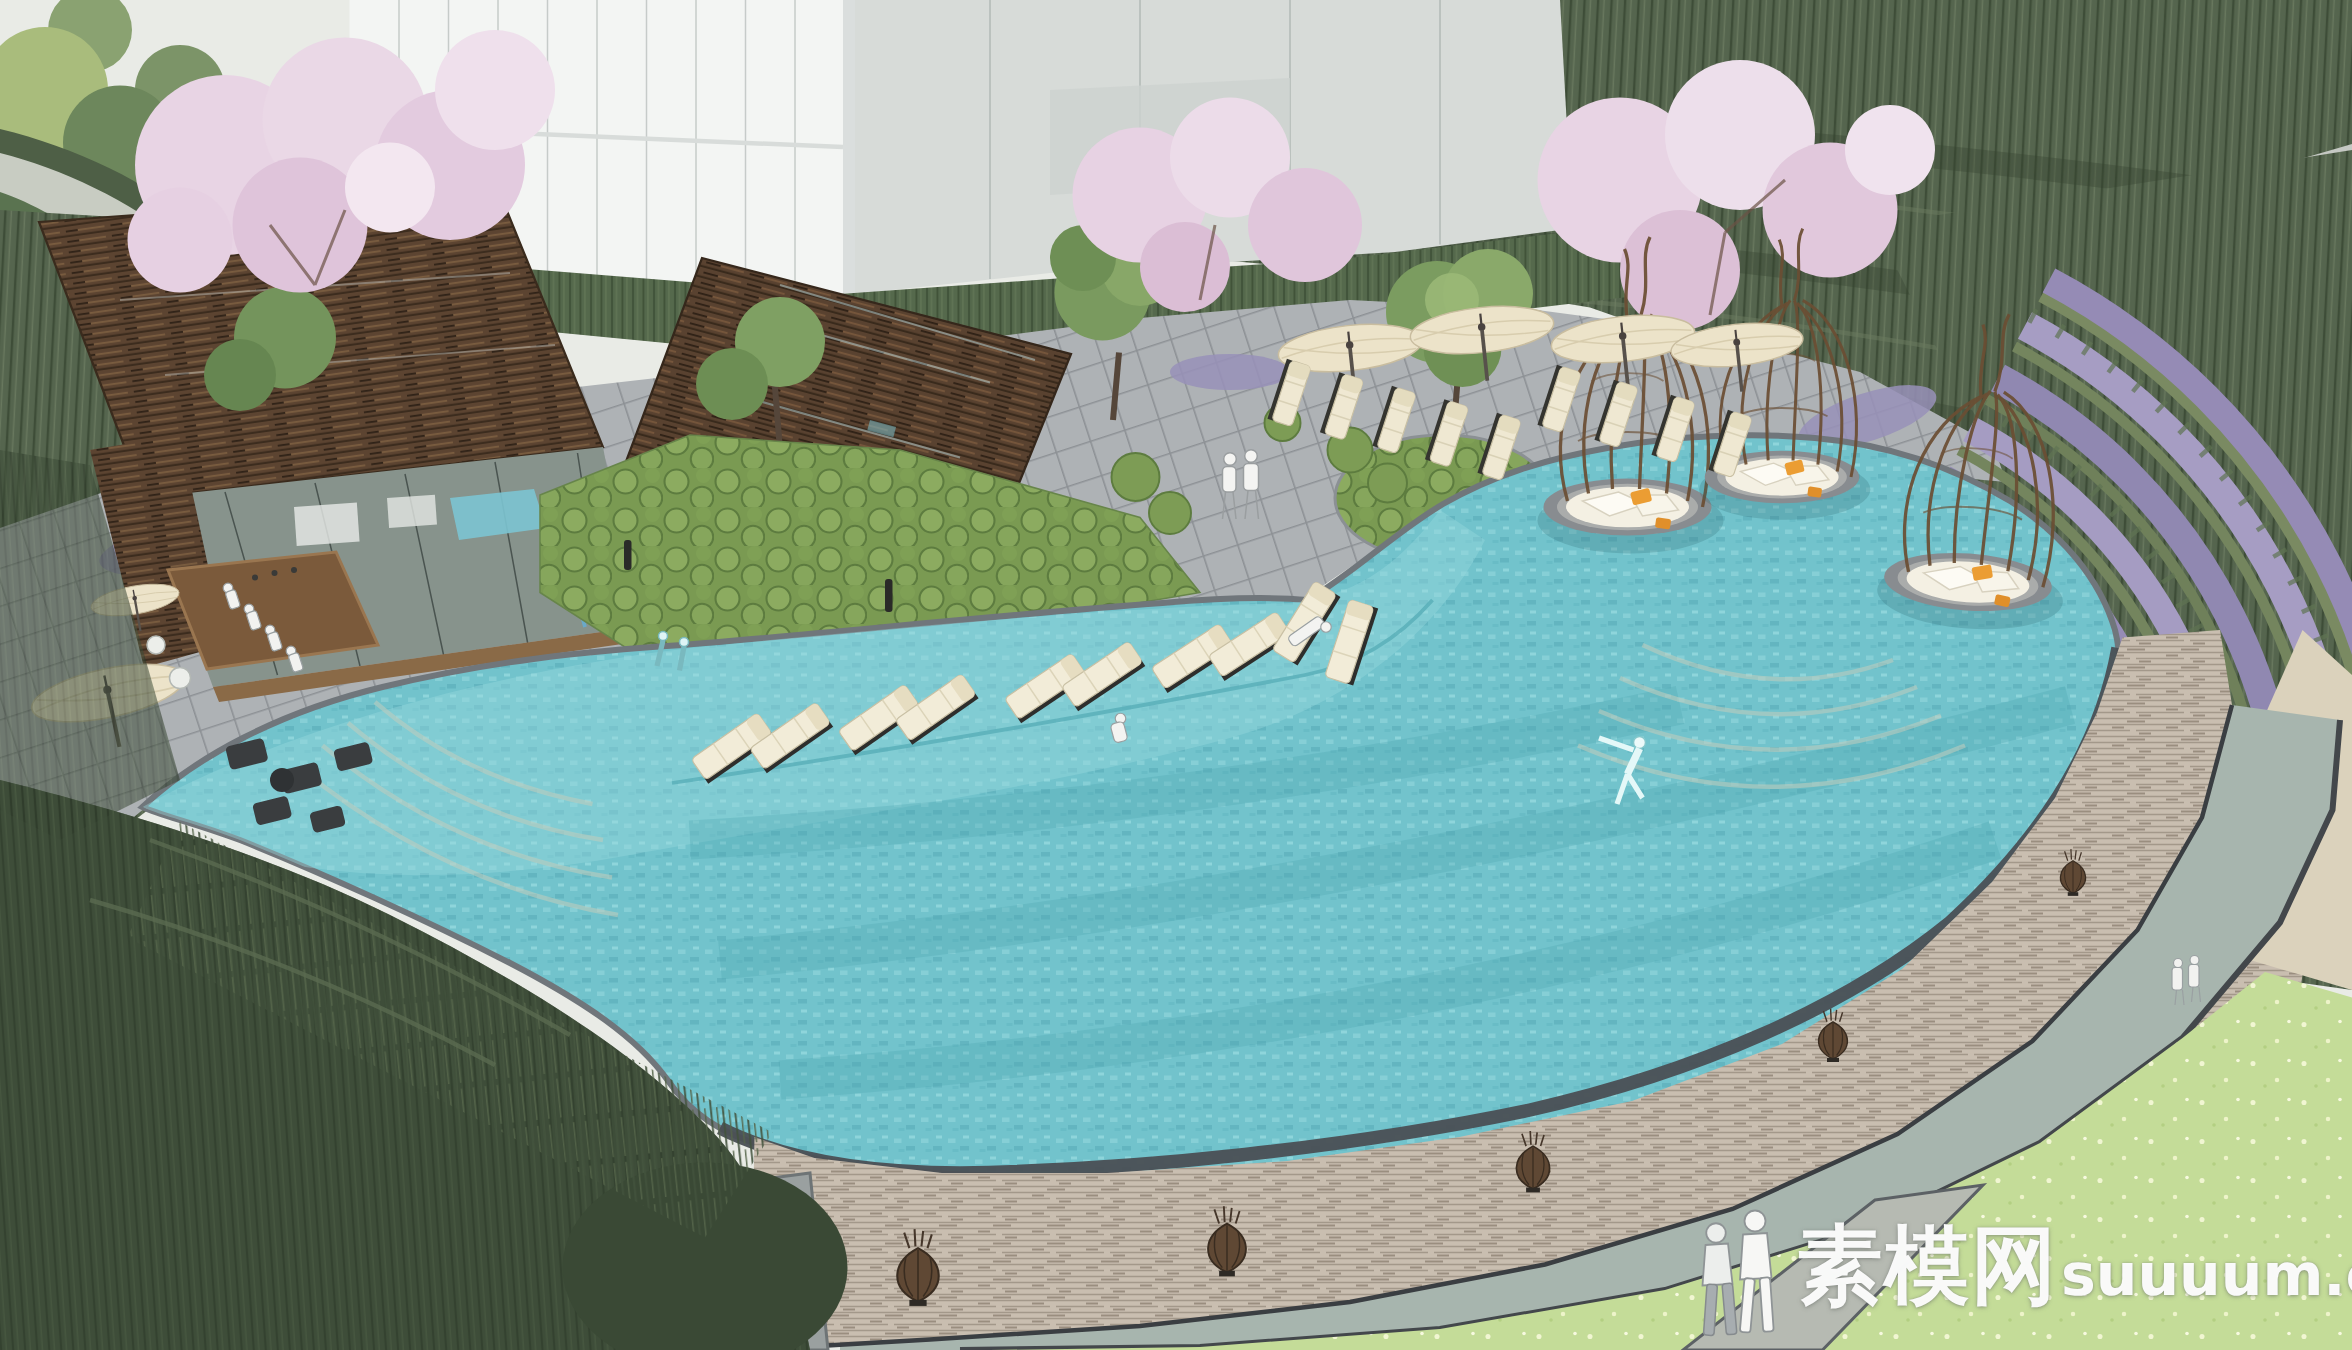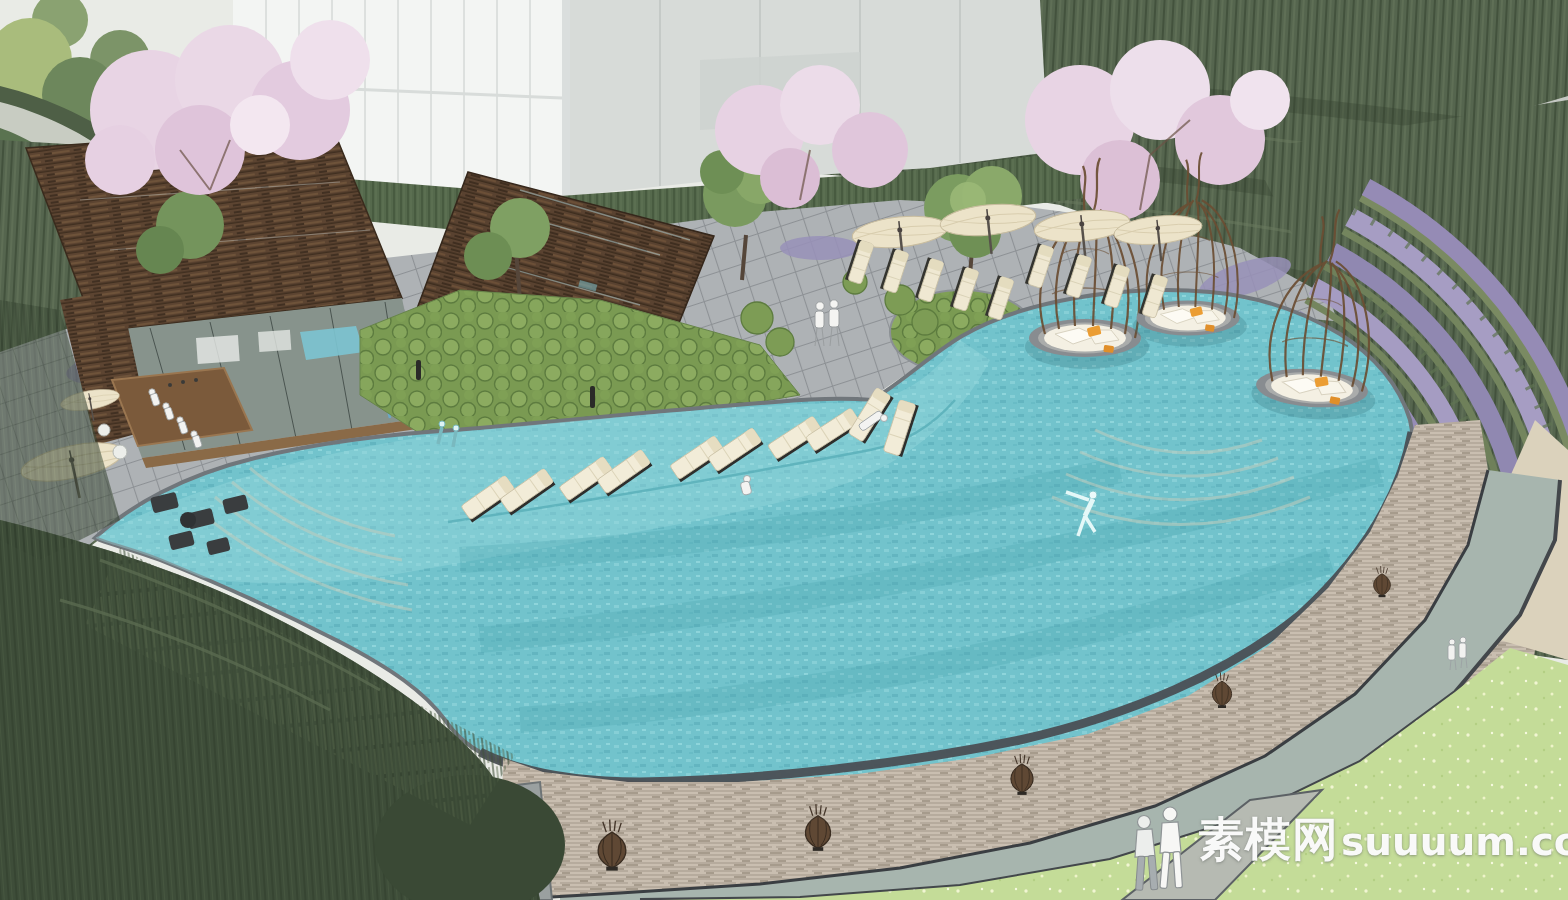--- a/index.html
+++ b/index.html
@@ -2,21 +2,21 @@
 <html><head>
 <meta charset="utf-8">
 <style>
   html,body{margin:0;padding:0;background:#dfe3dc;}
   .stage{position:relative;width:1568px;height:900px;overflow:hidden;font-family:"DejaVu Sans",sans-serif;}
   .stage svg{position:absolute;left:0;top:0;}
   .watermark{position:absolute;left:1198px;top:816px;display:flex;align-items:baseline;
     color:rgba(255,255,255,.95);font-weight:700;
     text-shadow:0 1px 3px rgba(95,100,95,.55),0 0 1px rgba(150,155,150,.6);
     letter-spacing:1px;white-space:nowrap;}
-  .wm-cn{font-size:46px;line-height:1;}
+  .wm-cn{font-size:57px;line-height:1;}
   .wm-en{font-size:39px;line-height:1;margin-left:2px;letter-spacing:0;}
 </style>
 </head>
 <body>
 
 <div class="stage">
 <svg width="1568" height="900" viewBox="0 0 1568 900">
 <defs>
   <pattern id="bam" width="9" height="46" patternUnits="userSpaceOnUse" patternTransform="rotate(3)">
     <rect width="9" height="46" fill="#55654e"></rect>

